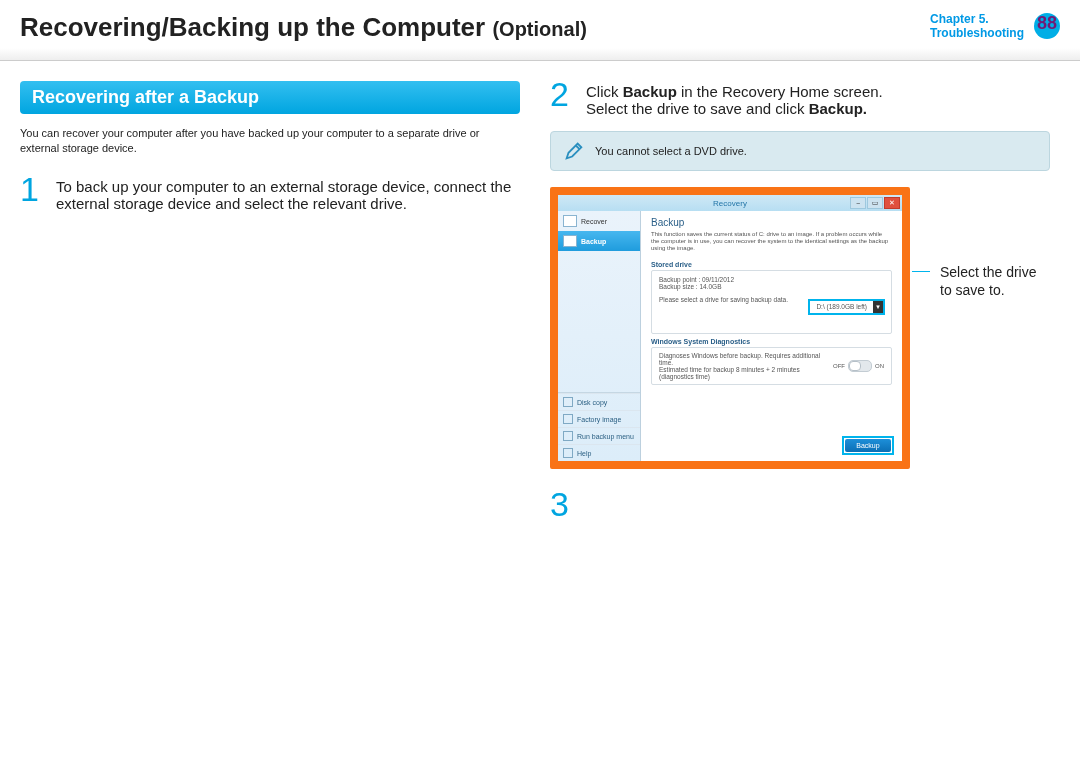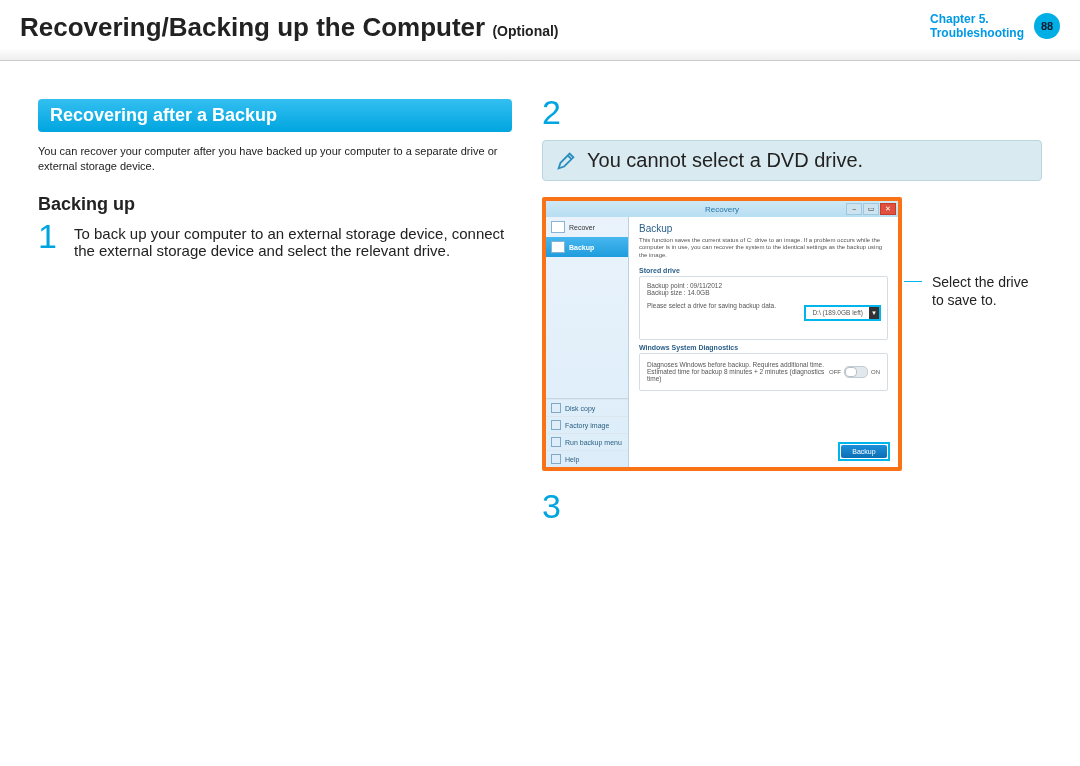--- a/index.html
+++ b/index.html
@@ -18,50 +18,49 @@
     padding: 12px 20px 0 20px;
     border-bottom: 1px solid #ccc;
     background: linear-gradient(#fff 80%, #eee);
     height: 48px;
   }
   .header-title {
     font-size: 26px;
     font-weight: 700;
   }
   .header-title .optional {
-    font-size: 14px;
+    font-size: 20px;
     font-weight: 600;
   }
   .header-right {
     display: flex;
     align-items: center;
     gap: 10px;
   }
   .chapter-block {
     text-align: left;
     color: #0099e5;
     font-weight: 700;
     font-size: 12px;
     line-height: 1.2;
   }
   .page-badge {
     background: #00aee6;
-    color: #0f172a;
+    color: #701a75;
     width: 26px;
     height: 26px;
     border-radius: 50%;
     display: flex;
-    align-items: center;
     justify-content: center;
-    font-size: 11px;
+    font-size: 18px;
     font-weight: 600;
   }
   .columns {
     display: flex;
-    padding: 38px;
+    padding: 20px;
     gap: 30px;
   }
   .col {
     width: 500px;
   }
   .section-bar {
     background: linear-gradient(#33bff0, #00a5e0);
     color: #fff;
     font-weight: 700;
     font-size: 18px;
@@ -103,29 +102,29 @@
     display: flex;
     align-items: center;
     gap: 10px;
     margin: 14px 0 16px;
   }
   .note-icon {
     width: 22px;
     height: 22px;
     color: #2a8fbf;
   }
-  .note-text { font-size: 20px; }
+  .note-text { font-size: 11px; }
   .figure-wrap {
     display: flex;
     align-items: flex-start;
     gap: 6px;
   }
   .app-window {
     width: 388px;
-    border: 4px solid #f97316;
+    border: 8px solid #f97316;
     border-radius: 2px;
     font-size: 7px;
     font-family: "Segoe UI", Arial, sans-serif;
     color: #333;
   }
   .app-titlebar {
     background: linear-gradient(#cfe8f5, #b7def2);
     display: flex;
     align-items: center;
     height: 16px;
@@ -293,30 +292,33 @@
   </div>
 </div>
 
 <div class="columns">
 
   <div class="col">
     <div class="section-bar">
       <span>Recovering after a Backup</span>
     </div>
     <div class="body-text">You can recover your computer after you have backed up your computer to a separate drive or external storage device.</div>
-    <div class="subhead">Backing up</div>
     <div class="step">
       <div class="step-num">1</div>
       <div class="step-text">To back up your computer to an external storage device, connect the external storage device and select the relevant drive.</div>
     </div>
   </div>
 
   <div class="col">
     <div class="step">
       <div class="step-num">2</div>
+      <div class="step-text">
+        <span>Click </span><b>Backup</b><span> in the Recovery Home screen.</span><br>
+        <span>Select the drive to save and click </span><b>Backup.</b>
+      </div>
     </div>
 
     <div class="note-box">
       <span class="note-icon">
         <svg viewBox="0 0 24 24" fill="none" stroke="currentColor" stroke-width="2">
           <path d="M4 20 L6 14 L16 4 L20 8 L10 18 Z"></path>
           <path d="M14 6 L18 10"></path>
         </svg>
       </span>
       <span class="note-text">You cannot select a DVD drive.</span>

